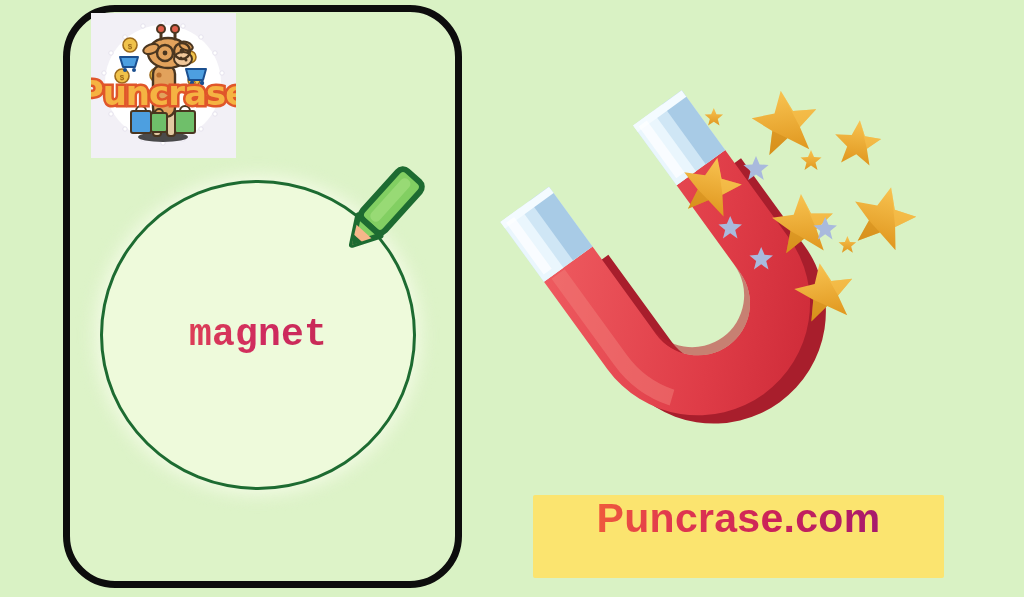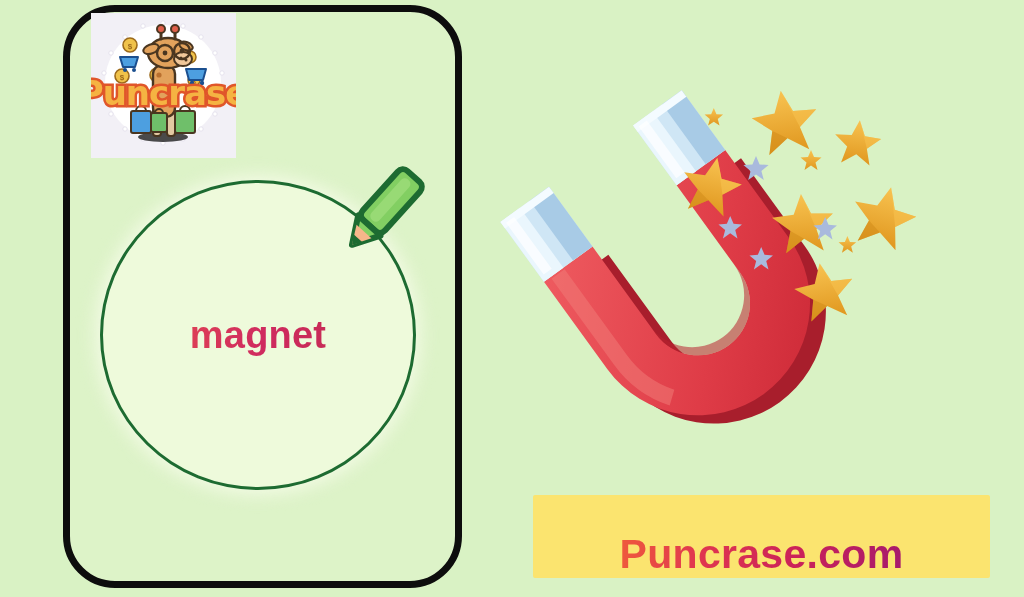--- a/index.html
+++ b/index.html
@@ -54,44 +54,45 @@
   }
   .circle-text{
     position:absolute;
     left:100px;top:180px;
     width:316px;height:310px;
     display:flex;
     flex-direction:column;
     align-items:center;
     justify-content:center;
     gap:16px;
+    font-family:Liberation Mono, monospace;
   }
   .circle-text .line{
     font-size:38px;
     font-weight:bold;
     letter-spacing:.2px;
     line-height:1.28;
     background:linear-gradient(100deg,#dd3f56 0%,#cf2a5f 55%,#c72b56 100%);
     -webkit-background-clip:text;
     background-clip:text;
     color:transparent;
     white-space:nowrap;
   }
   .pencil{position:absolute;left:326px;top:152px;width:112px;height:116px;}
 
   
   .magnet-art{position:absolute;left:487px;top:62px;width:460px;height:420px;}
 
   .url-banner{
     position:absolute;
     left:533px;top:495px;
-    width:457px;height:83px;
+    width:411px;height:83px;
     border-radius:2px;
     background:#fbe46f;
-    display:flex;align-items:flex-end;justify-content:center;
+    display:flex;align-items:flex-start;justify-content:center;
   }
   .url-banner .txt{
     font-size:41px;
     font-weight:bold;
     letter-spacing:.3px;
     background:linear-gradient(95deg,#ef5a3c 0%,#e0374f 28%,#cb2259 62%,#a61a6d 100%);
     -webkit-background-clip:text;
     background-clip:text;
     color:transparent;
     white-space:nowrap;

